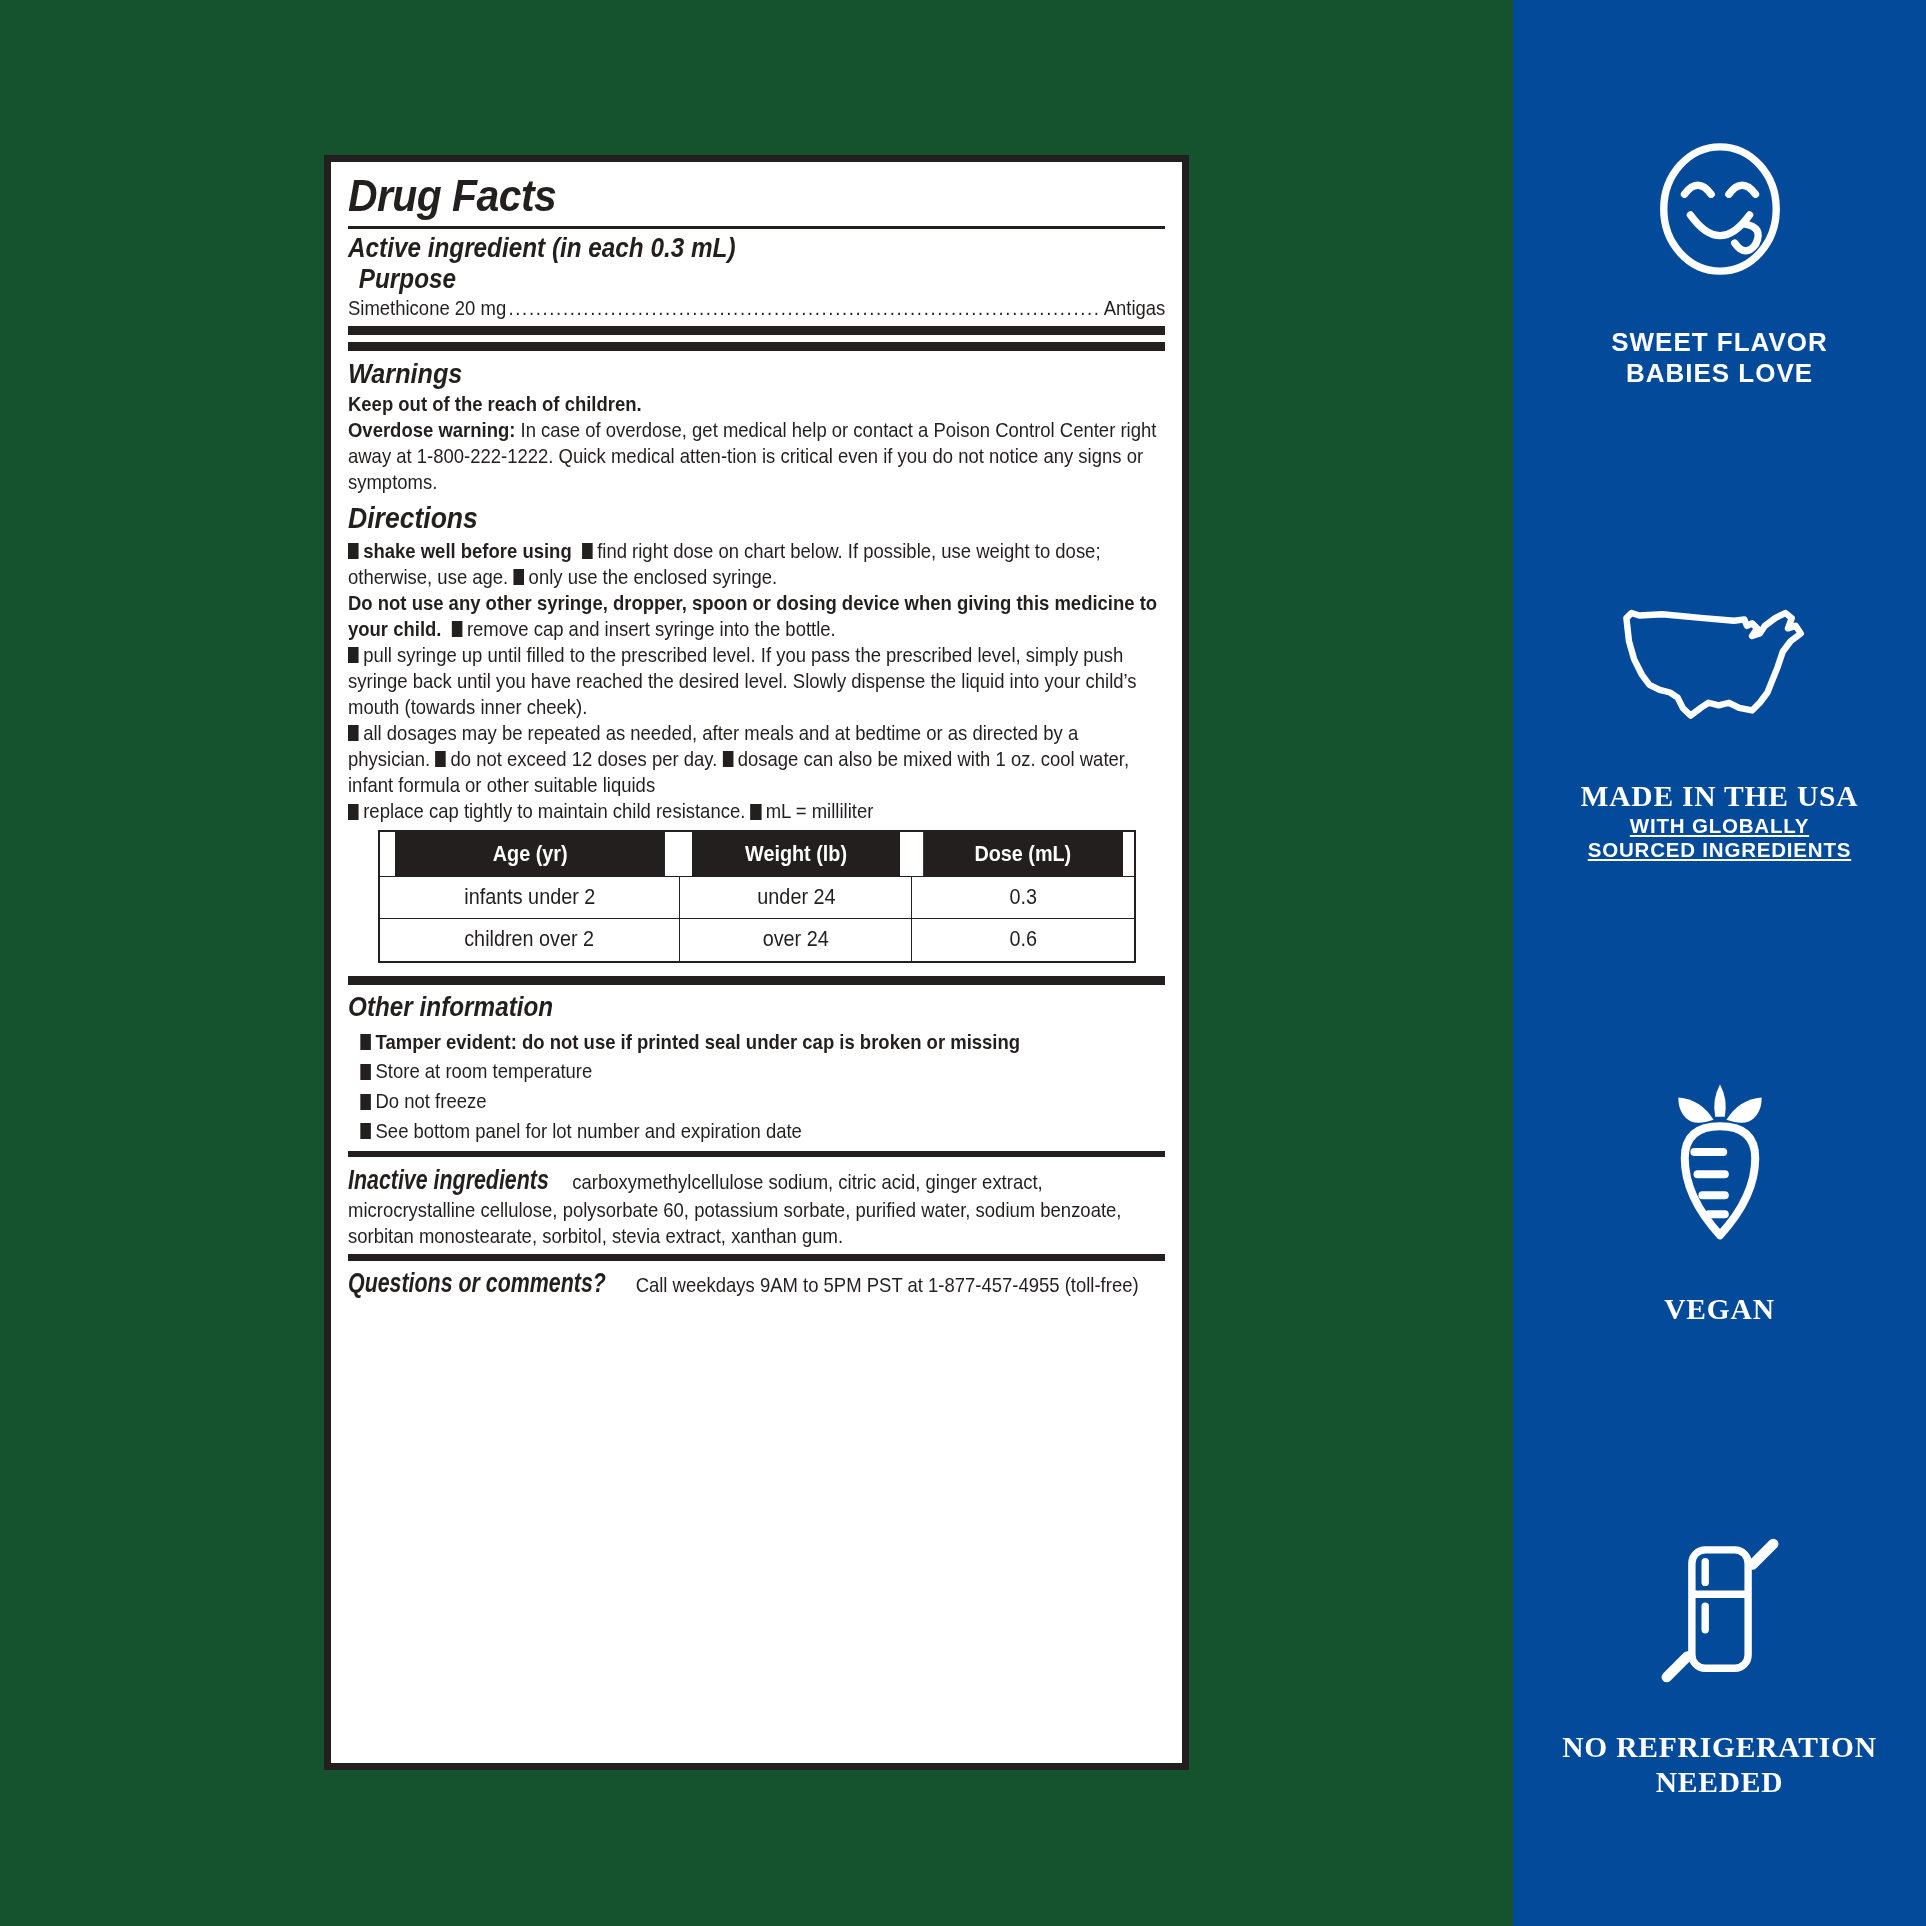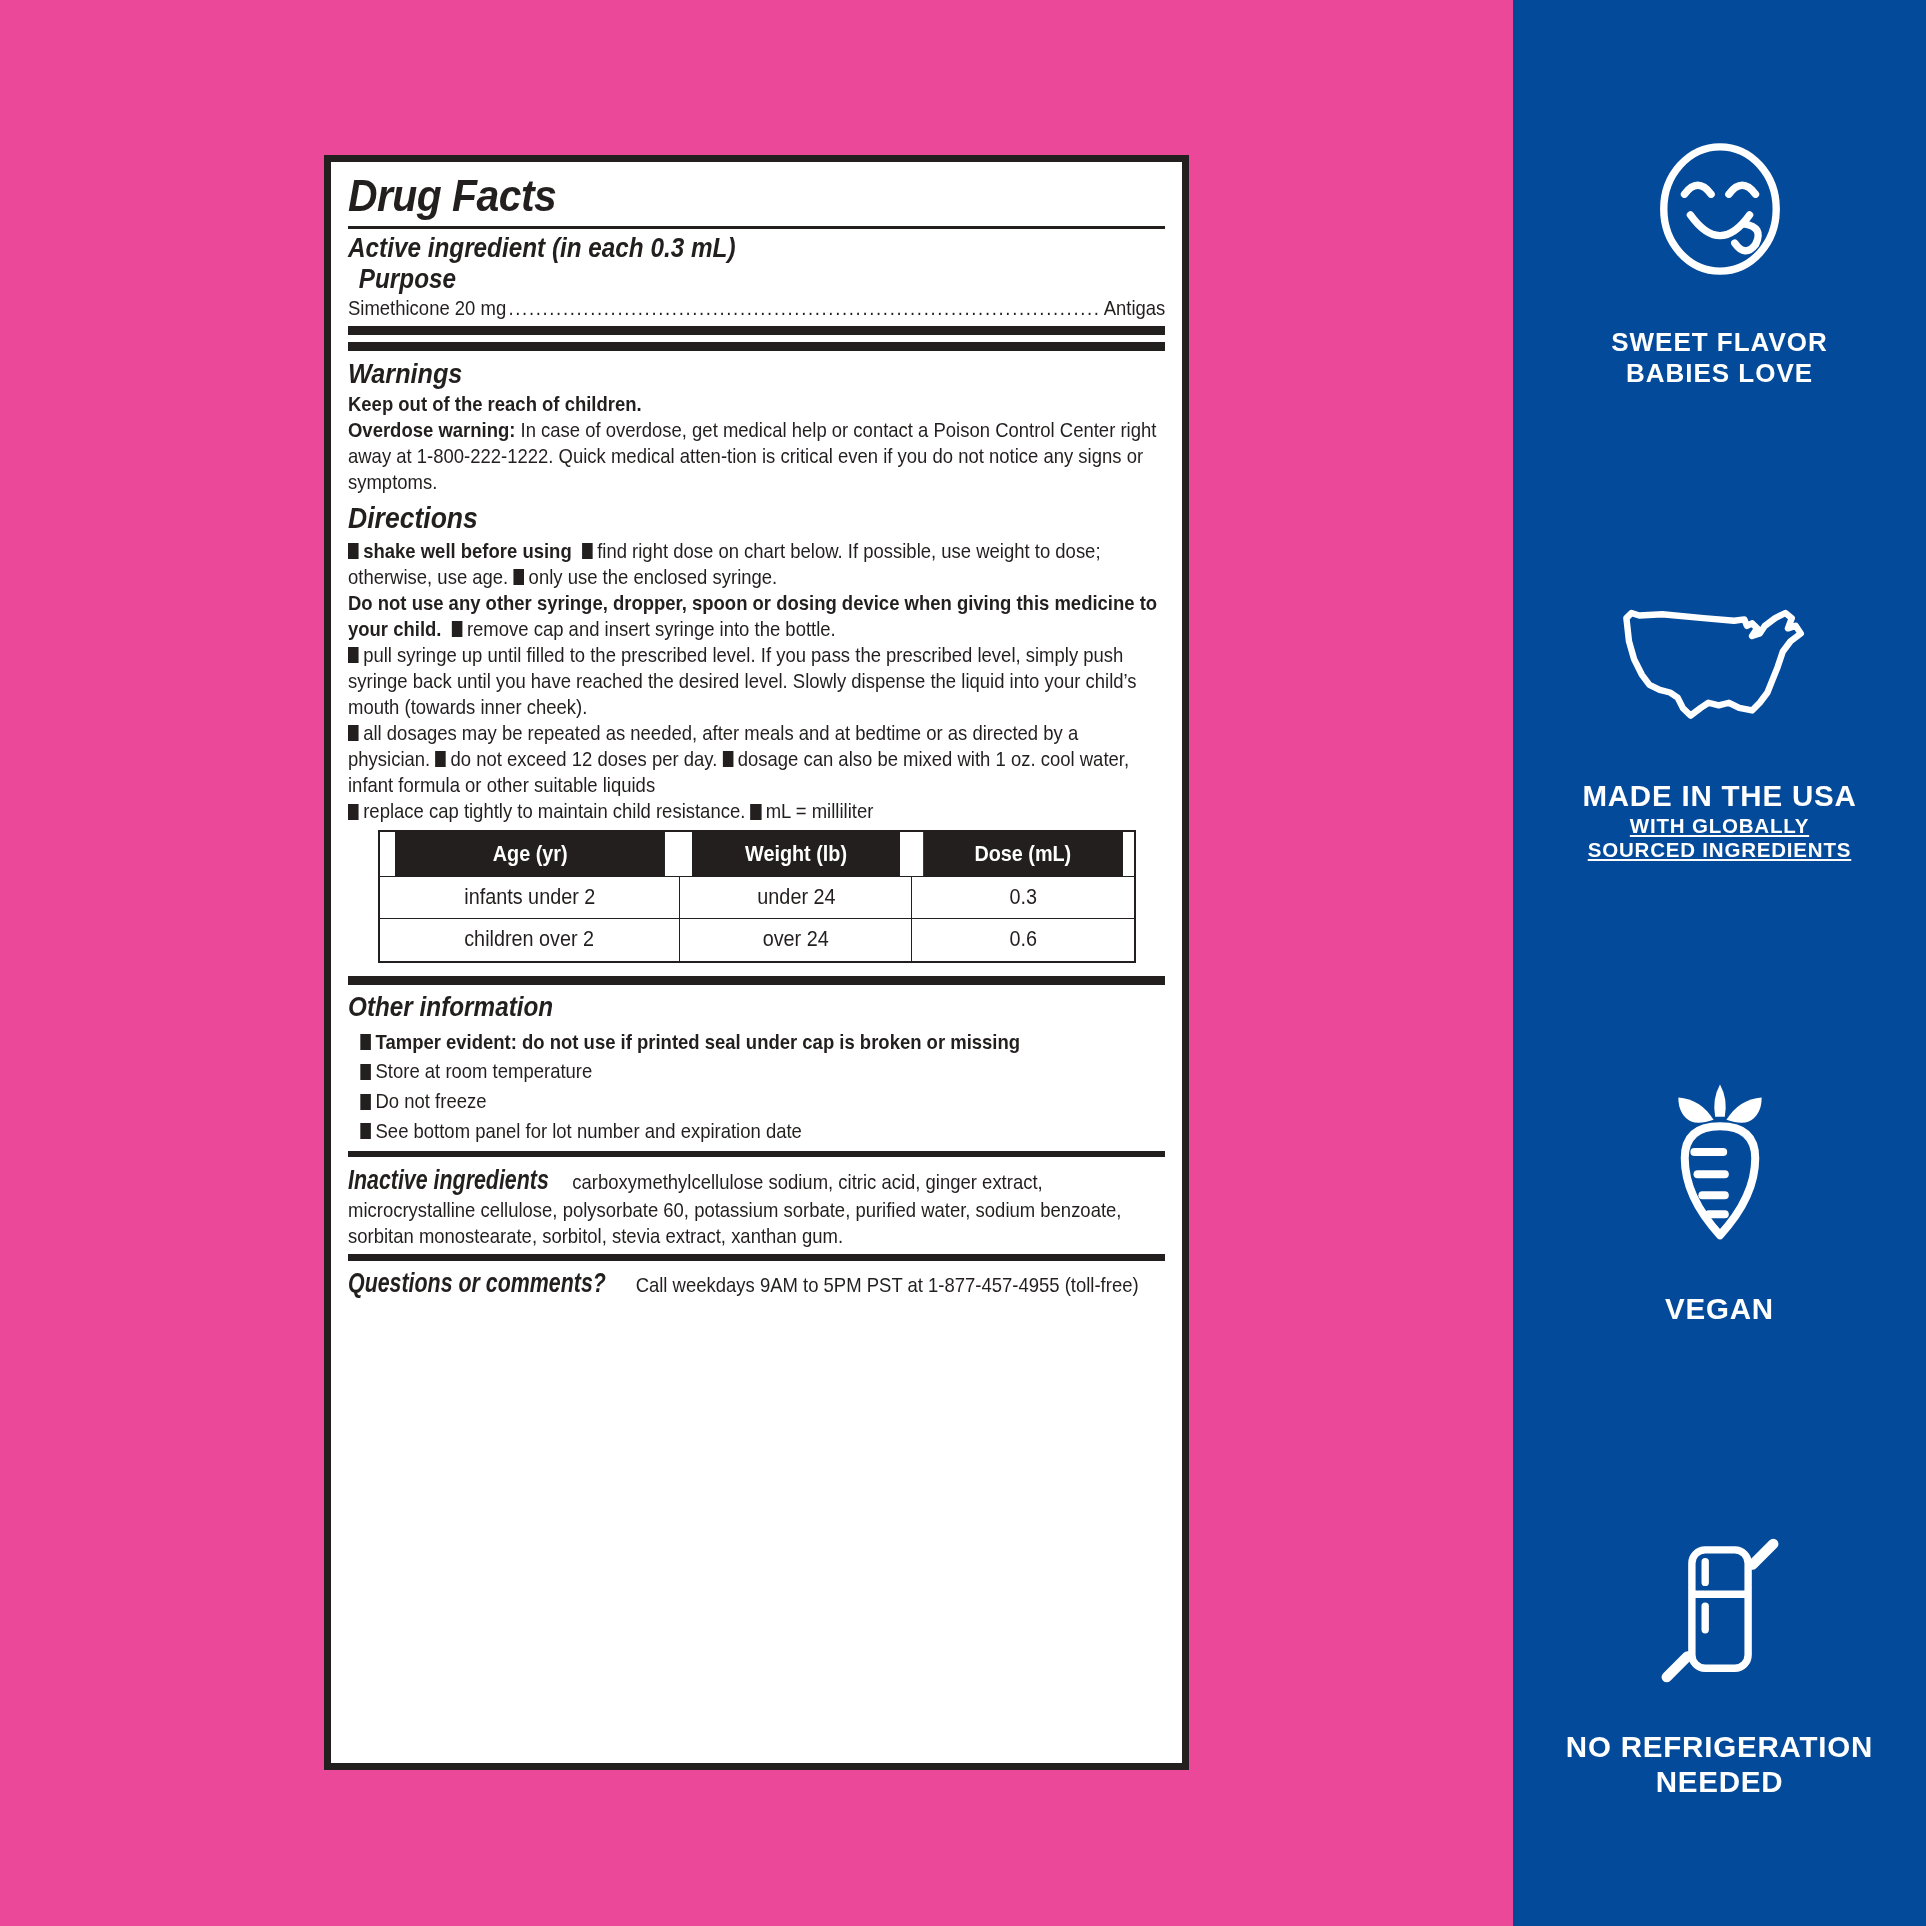--- a/index.html
+++ b/index.html
@@ -10,21 +10,21 @@
     width: 1926px;
     height: 1926px;
     font-family: "Liberation Sans", sans-serif;
     background: #c3e9fb;
     overflow: hidden;
   }
   #page {
     position: relative;
     width: 1926px;
     height: 1926px;
-    background: #ec4899;
+    background: #14532d;
   }
 
   
   #promo-panel {
     position: absolute;
     left: 1513px;
     top: 0;
     width: 413px;
     height: 1926px;
     background: #044a9a;
@@ -52,20 +52,21 @@
     line-height: 1.18;
   }
   .cap-main {
     font-size: 26px;
     text-transform: uppercase;
   }
   .cap-big {
     font-size: 29.5px;
     text-transform: uppercase;
     letter-spacing: 0.8px;
+    font-family: Liberation Serif, serif;
   }
   .cap-sub {
     font-size: 20.5px;
     text-transform: uppercase;
     letter-spacing: 0.8px;
     text-decoration: underline;
   }
   .gap-1 { height: 44px; }
   .gap-2 { height: 212px; }
 

